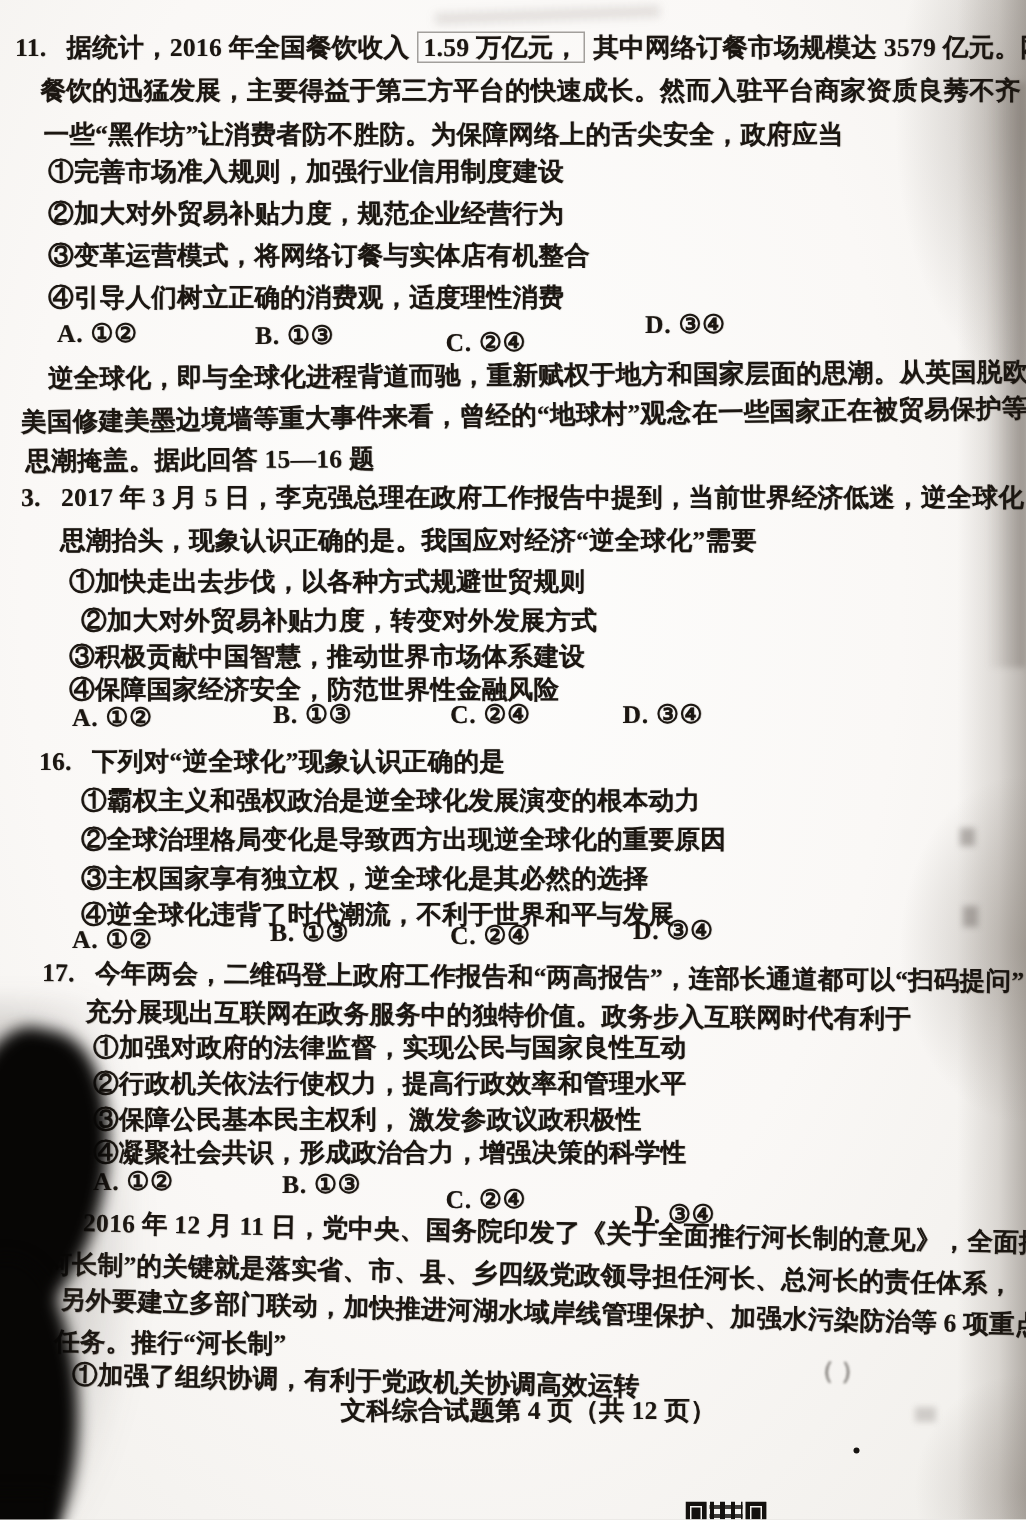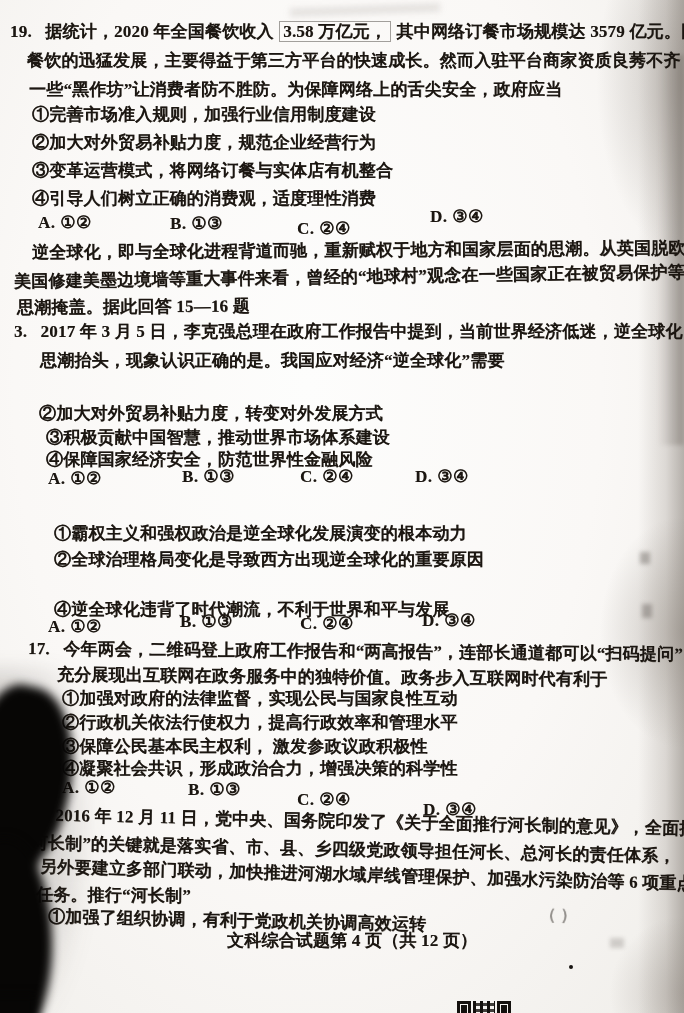--- a/index.html
+++ b/index.html
@@ -69,23 +69,23 @@
   <div class="sm sm1"></div>
   <div class="sm sm2"></div>
   <div class="sm sm3"></div>
   <div class="sm sm4"></div>
   <div class="streak"></div>
   <div class="bleedspot bs1"></div>
   <div class="bleedspot bs2"></div>
   <div class="bleedspot bs3"></div>
 
   <div class="ln" style="top:21px;left:10px">
-    <span class="qnum">19.</span>
-    <span>据统计，2020 年全国餐饮收入</span>
-    <span class="boxed">3.58 万亿元，</span>
+    <span class="qnum">11.</span>
+    <span>据统计，2016 年全国餐饮收入</span>
+    <span class="boxed">1.59 万亿元，</span>
     <span>其中网络订餐市场规模达 3579 亿元。网络</span>
   </div>
   <div class="ln" style="top:50px;left:27px">餐饮的迅猛发展，主要得益于第三方平台的快速成长。然而入驻平台商家资质良莠不齐，</div>
   <div class="ln" style="top:79px;left:29px">一些“黑作坊”让消费者防不胜防。为保障网络上的舌尖安全，政府应当</div>
   <div class="ln" style="top:104px;left:32px">①完善市场准入规则，加强行业信用制度建设</div>
   <div class="ln" style="top:132px;left:32px">②加大对外贸易补贴力度，规范企业经营行为</div>
   <div class="ln" style="top:160px;left:32px">③变革运营模式，将网络订餐与实体店有机整合</div>
   <div class="ln" style="top:188px;left:32px">④引导人们树立正确的消费观，适度理性消费</div>
   <span class="ln choice" style="top:212px;left:38px">A. ①②</span>
   <span class="ln choice" style="top:213px;left:170px">B. ①③</span>
@@ -94,30 +94,36 @@
 
   <div class="ln t-ccw-s" style="top:242px;left:32px">逆全球化，即与全球化进程背道而驰，重新赋权于地方和国家层面的思潮。从英国脱欧、</div>
   <div class="ln t-ccw" style="top:271px;left:14px">美国修建美墨边境墙等重大事件来看，曾经的“地球村”观念在一些国家正在被贸易保护等</div>
   <div class="ln t-ccw-s" style="top:297px;left:17px">思潮掩盖。据此回答 15—16 题</div>
 
   <div class="ln" style="top:321px;left:14px">
     <span class="qnum">3.</span>
     <span>2017 年 3 月 5 日，李克强总理在政府工作报告中提到，当前世界经济低迷，逆全球化</span>
   </div>
   <div class="ln" style="top:350px;left:40px">思潮抬头，现象认识正确的是。我国应对经济“逆全球化”需要</div>
-  <div class="ln" style="top:403px;left:39px">②加大对外贸易补贴力度，转变对外发展方式</div>
+  <div class="ln" style="top:377px;left:46px">①加快走出去步伐，以各种方式规避世贸规则</div>
+  <div class="ln" style="top:403px;left:54px">②加大对外贸易补贴力度，转变对外发展方式</div>
   <div class="ln" style="top:449px;left:46px">④保障国家经济安全，防范世界性金融风险</div>
   <div class="ln" style="top:427px;left:46px">③积极贡献中国智慧，推动世界市场体系建设</div>
   <span class="ln choice" style="top:468px;left:48px">A. ①②</span>
   <span class="ln choice" style="top:466px;left:182px">B. ①③</span>
   <span class="ln choice" style="top:466px;left:300px">C. ②④</span>
   <span class="ln choice" style="top:466px;left:415px">D. ③④</span>
 
+  <div class="ln" style="top:497px;left:26px">
+    <span class="qnum">16.</span>
+    <span>下列对“逆全球化”现象认识正确的是</span>
+  </div>
   <div class="ln" style="top:549px;left:54px">②全球治理格局变化是导致西方出现逆全球化的重要原因</div>
   <div class="ln" style="top:523px;left:54px">①霸权主义和强权政治是逆全球化发展演变的根本动力</div>
+  <div class="ln" style="top:575px;left:54px">③主权国家享有独立权，逆全球化是其必然的选择</div>
   <div class="ln" style="top:599px;left:54px">④逆全球化违背了时代潮流，不利于世界和平与发展</div>
   <span class="ln choice" style="top:616px;left:48px">A. ①②</span>
   <span class="ln choice" style="top:611px;left:180px">B. ①③</span>
   <span class="ln choice" style="top:613px;left:300px">C. ②④</span>
   <span class="ln choice" style="top:610px;left:422px">D. ③④</span>
 
   <div class="ln t-cw-s" style="top:638px;left:28px">
     <span class="qnum">17.</span>
     <span>今年两会，二维码登上政府工作报告和“两高报告”，连部长通道都可以“扫码提问”，</span>
   </div>

